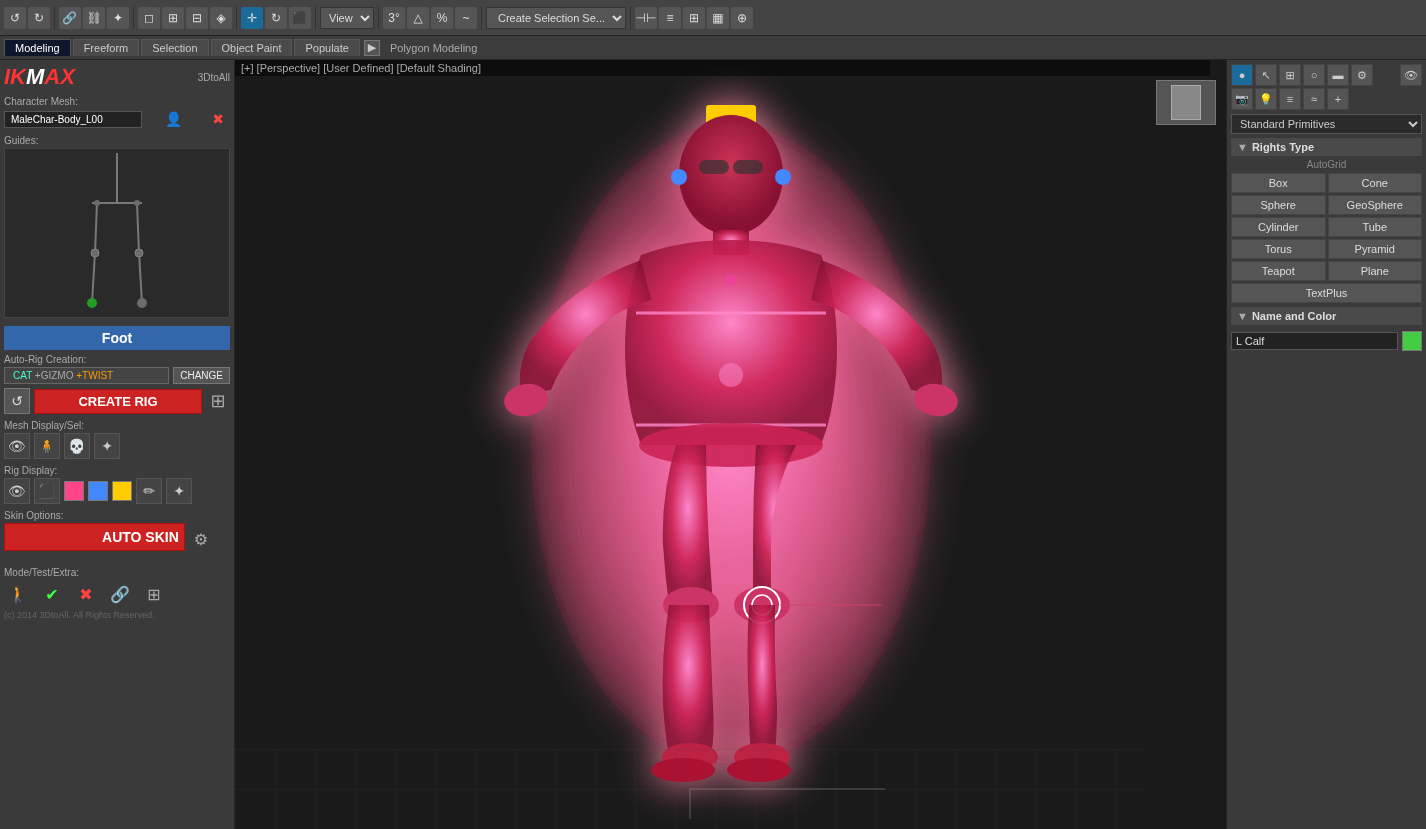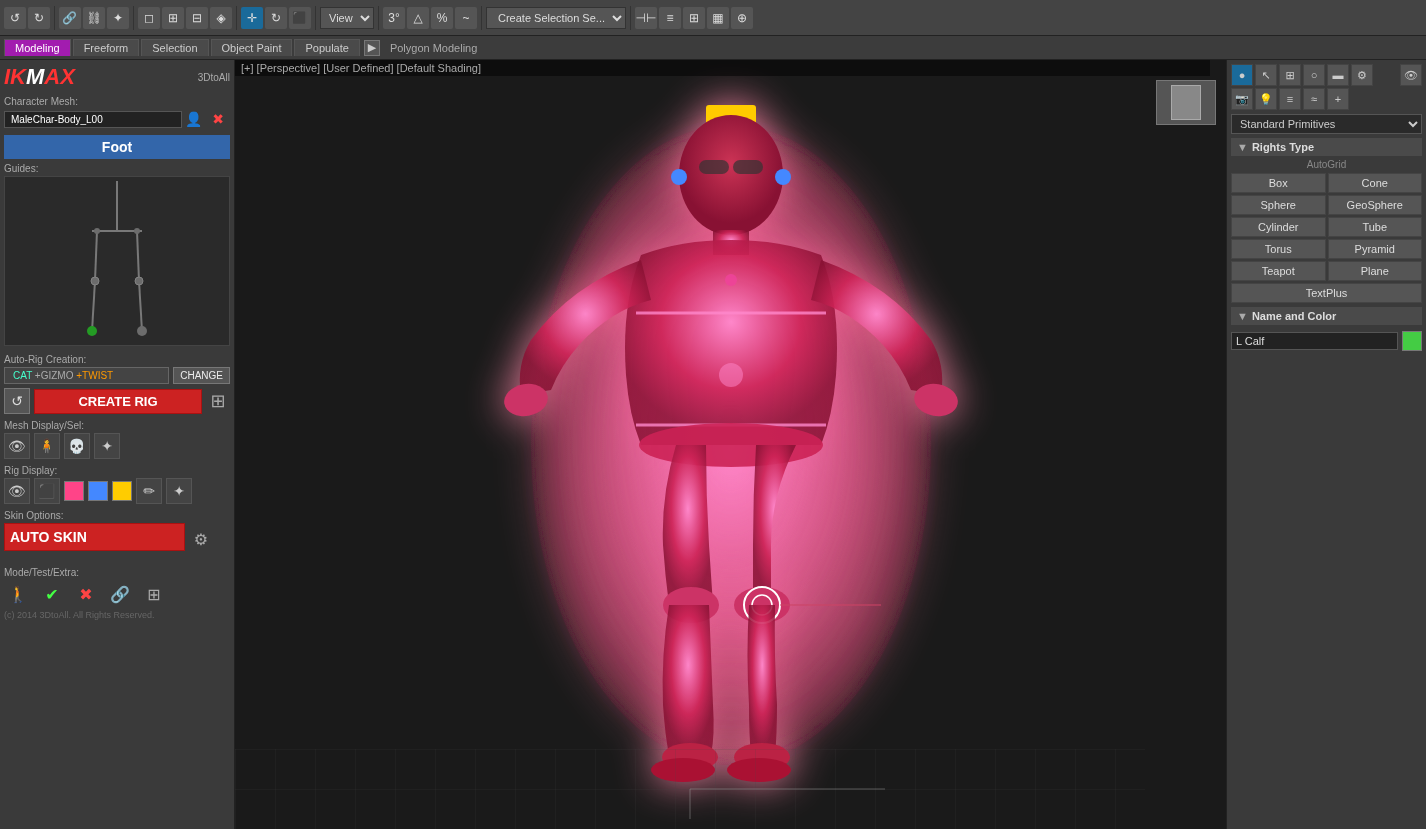--- a/index.html
+++ b/index.html
@@ -47,21 +47,21 @@
     }
     .menu-tab {
       padding: 2px 10px;
       background: #4a4a4a;
       border: 1px solid #555;
       border-bottom: none;
       color: #ccc;
       cursor: pointer;
       font-size: 11px;
     }
-    .menu-tab.active { background: #a21caf; color: #fff; }
+    .menu-tab.active { background: #0f172a; color: #fff; }
     .poly-label {
       color: #aaa;
       font-size: 11px;
       padding: 2px 8px;
     }
 
     
     #main {
       display: flex;
       height: calc(829px - 60px);
@@ -100,21 +100,21 @@
 
     
     .section-label {
       color: #aaa;
       font-size: 10px;
       margin-bottom: 2px;
     }
     .char-mesh-row {
       display: flex;
       align-items: center;
-      gap: 0;
+      gap: 20px;
       margin-bottom: 6px;
     }
     .char-mesh-name {
       background: #222;
       border: 1px solid #555;
       color: #fff;
       padding: 2px 6px;
       font-size: 10px;
       flex: 1;
     }
@@ -242,21 +242,21 @@
     }
 
     
     #auto-skin-btn {
       background: #cc2222;
       color: #fff;
       border: 1px solid #aa1111;
       padding: 5px;
       font-size: 14px;
       font-weight: bold;
-      text-align: left;
+      text-align: right;
       cursor: pointer;
       width: 80%;
       margin-bottom: 4px;
     }
 
     .skin-options-row {
       display: flex;
       align-items: center;
       gap: 4px;
       margin-bottom: 6px;
@@ -487,22 +487,20 @@
       <div id="logo-3dtoall">3DtoAll</div>
     </div>
 
     <div class="section-label">Character Mesh:</div>
     <div class="char-mesh-row">
       <div class="char-mesh-name">MaleChar-Body_L00</div>
       <div class="icon-btn" title="Select Mesh" style="color:#ff6688;">👤</div>
       <div class="icon-btn" title="Remove Mesh" style="color:#ff4444;">✖</div>
     </div>
 
-    <div id="foot-label">Foot</div>
-
     <div id="guides-section">
       <div class="section-label">Guides:</div>
       <div id="guides-preview">
 
         <svg width="100" height="160" class="guides-svg">
 
           <line x1="50" y1="0" x2="50" y2="50" stroke="#999" stroke-width="2"></line>
 
           <line x1="25" y1="50" x2="75" y2="50" stroke="#999" stroke-width="2"></line>
 
@@ -517,20 +515,22 @@
 
           <circle cx="25" cy="150" r="5" fill="#22cc22"></circle>
 
           <circle cx="75" cy="150" r="5" fill="#888"></circle>
 
           <circle cx="30" cy="50" r="3" fill="#888"></circle>
           <circle cx="70" cy="50" r="3" fill="#888"></circle>
         </svg>
       </div>
     </div>
+
+    <div id="foot-label">Foot</div>
 
 
     <div class="section-label">Auto-Rig Creation:</div>
     <div class="auto-rig-row">
       <div class="cat-tag">
         <span style="color:#4fc;">CAT</span> <span style="color:#aaa;">+GIZMO</span> <span class="twist" style="color:#f90;">+TWIST</span>
       </div>
       <button class="change-btn">CHANGE</button>
     </div>
 

